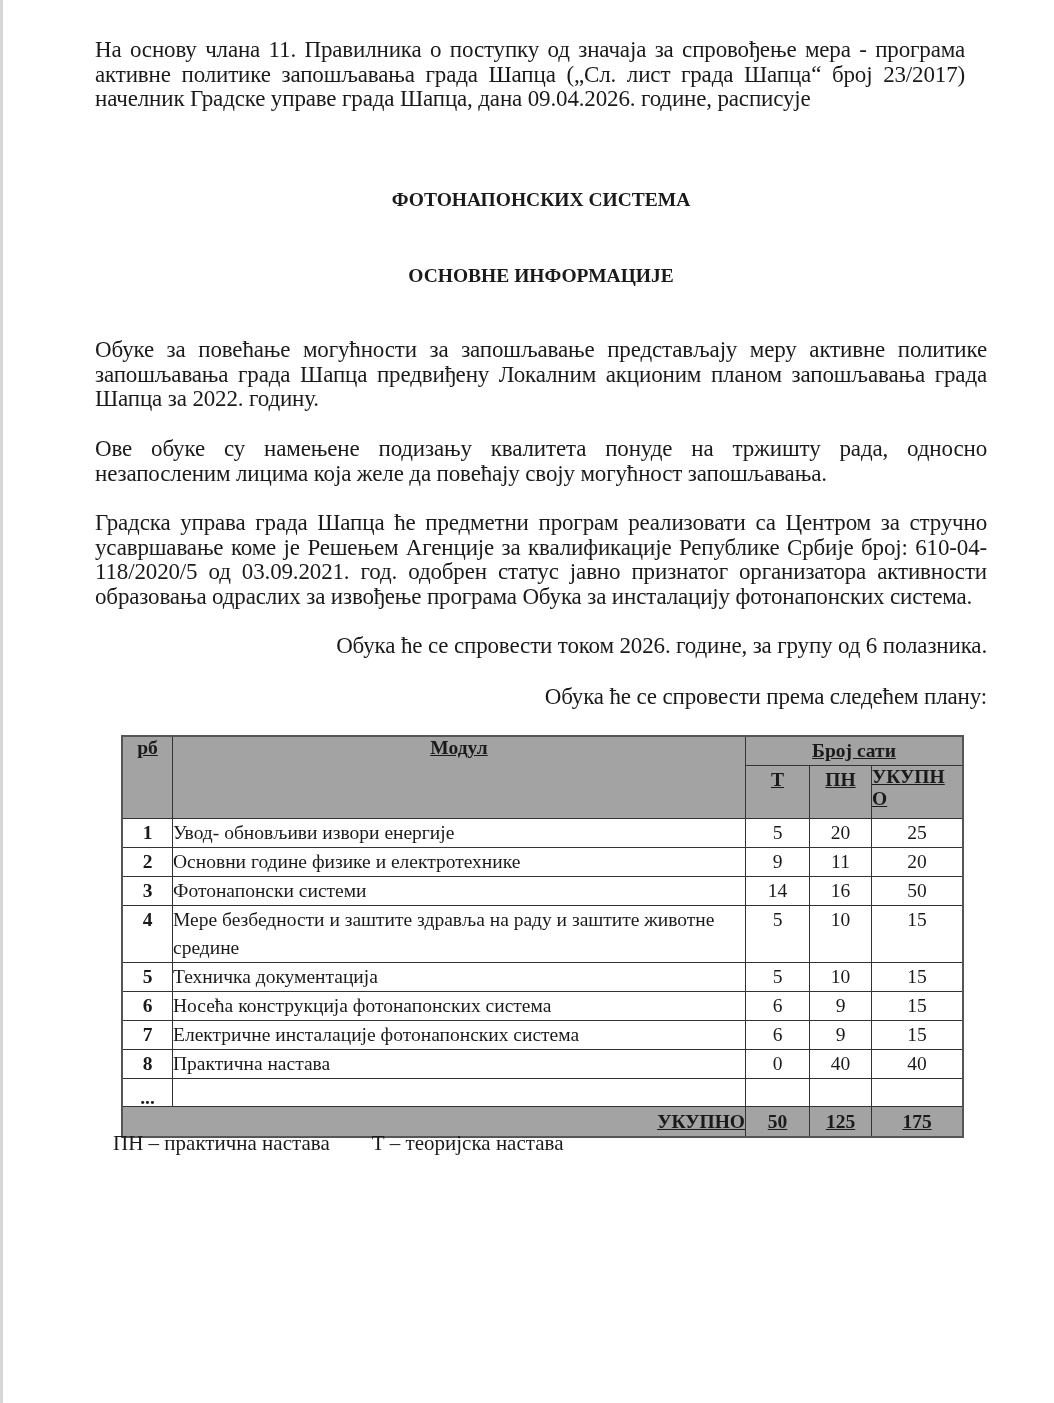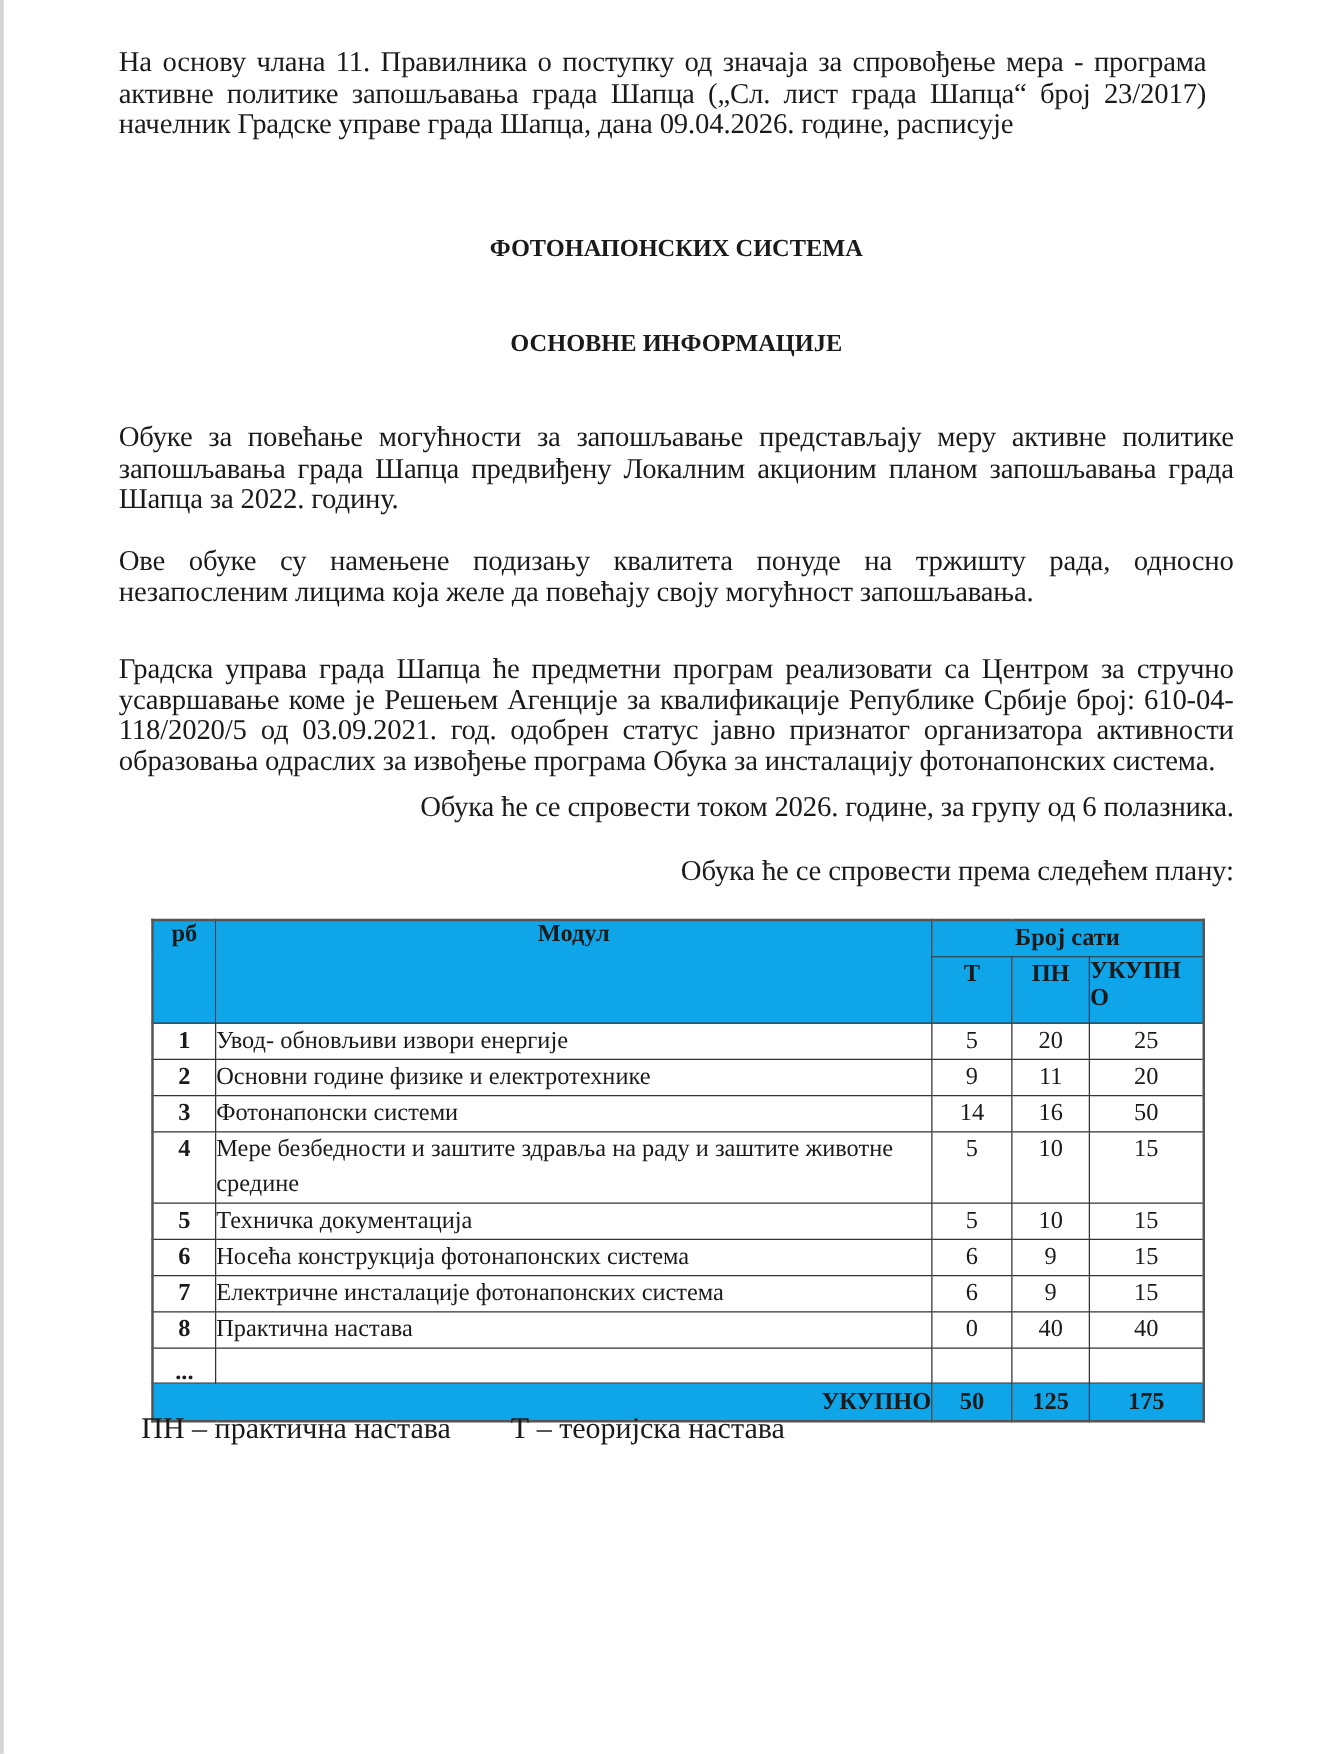--- a/index.html
+++ b/index.html
@@ -40,58 +40,58 @@
       font-size: 19.5px;
       line-height: 24.5px;
       text-align: center;
       margin: 0;
     }
     .p-intro { position: absolute; top: 0; left: 0; width: 870px; }
     .t-main { position: absolute; top: 150px; left: 0; width: 892px; }
     .t-sub { position: absolute; top: 226px; left: 0; width: 892px; }
     .p1 { position: absolute; top: 300px; left: 0; width: 892px; }
     .p2 { position: absolute; top: 399px; left: 0; width: 892px; }
-    .p3 { position: absolute; top: 473px; left: 0; width: 892px; margin-top: 12px; }
+    .p3 { position: absolute; top: 473px; left: 0; width: 892px; }
     .p4 { position: absolute; top: 596px; left: 0; width: 892px; }
     .p5 { position: absolute; top: 647px; left: 0; width: 892px; }
 
     table.plan {
       position: absolute;
       left: 121px;
       top: 735px;
       border-collapse: collapse;
       font-family: "Liberation Serif", serif;
       font-size: 19.5px;
       border: 2px solid #555;
     }
     table.plan td, table.plan th {
       border: 1.5px solid #333;
       padding: 0;
       vertical-align: top;
     }
-    .shade { background: #0ea5e9; }
+    .shade { background: #a3a3a3; text-decoration: underline; }
     .hdr { font-weight: bold; text-align: center; }
     th.rb { width: 49px; vertical-align: middle; }
     th.modul { width: 572px; vertical-align: middle; }
     th.brojsati { height: 28px; line-height: 28px; }
     th.col-t { width: 63px; height: 52px; line-height: 28px; }
     th.col-pn { width: 61px; line-height: 28px; }
     th.col-uk { width: 90px; text-align: left; padding-left: 2px; line-height: 22px; padding-top: 4px; }
     td.num { text-align: center; font-weight: bold; line-height: 27px; height: 27px; }
     td.mod { padding-left: 3px; line-height: 28px; }
     td.val { text-align: center; line-height: 27px; }
     tr.dots td.num { line-height: 14px; height: 26px; vertical-align: bottom; padding-bottom: 1px; }
     tr.total td { font-weight: bold; height: 29px; line-height: 29px; }
     td.total-label { text-align: right; padding-right: 2px; }
 
     .legend {
       position: absolute;
       left: 113px;
       top: 1131px;
-      font-size: 24px;
+      font-size: 21px;
       line-height: 24px;
       white-space: pre;
     }
   </style>
 </head>
 <body>
 
 <div class="left-edge"></div>
 
 <div class="page">

